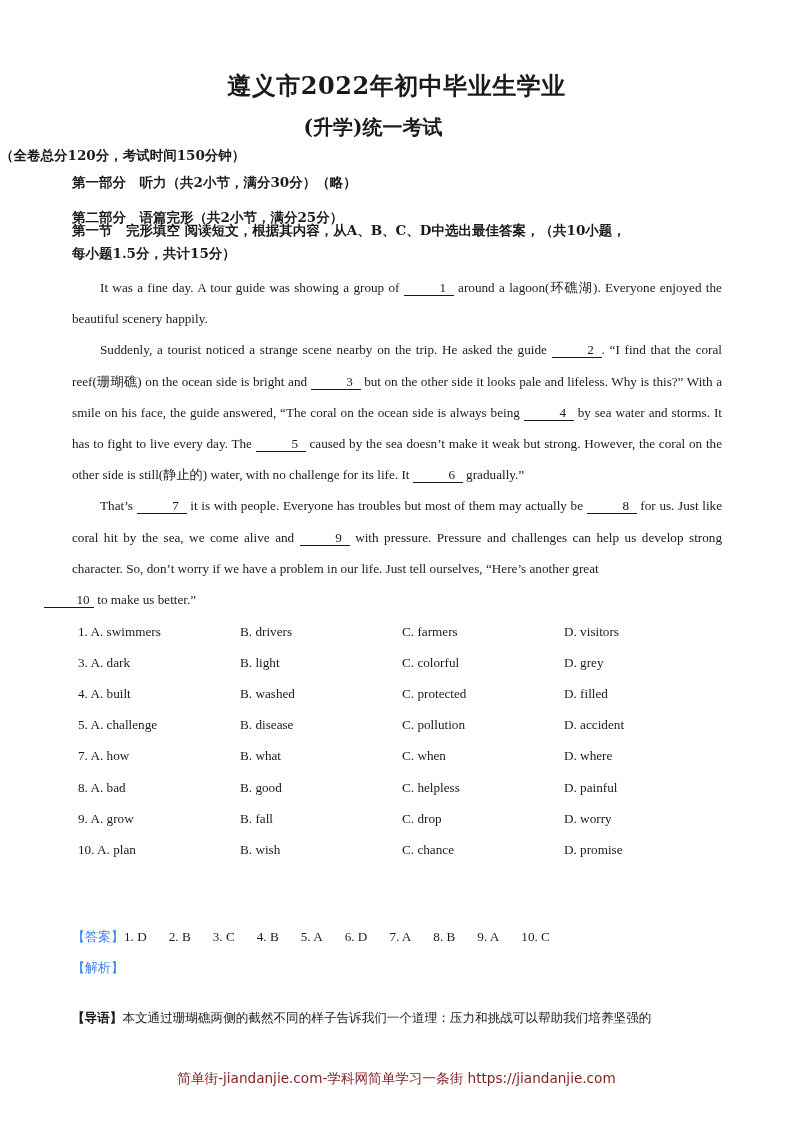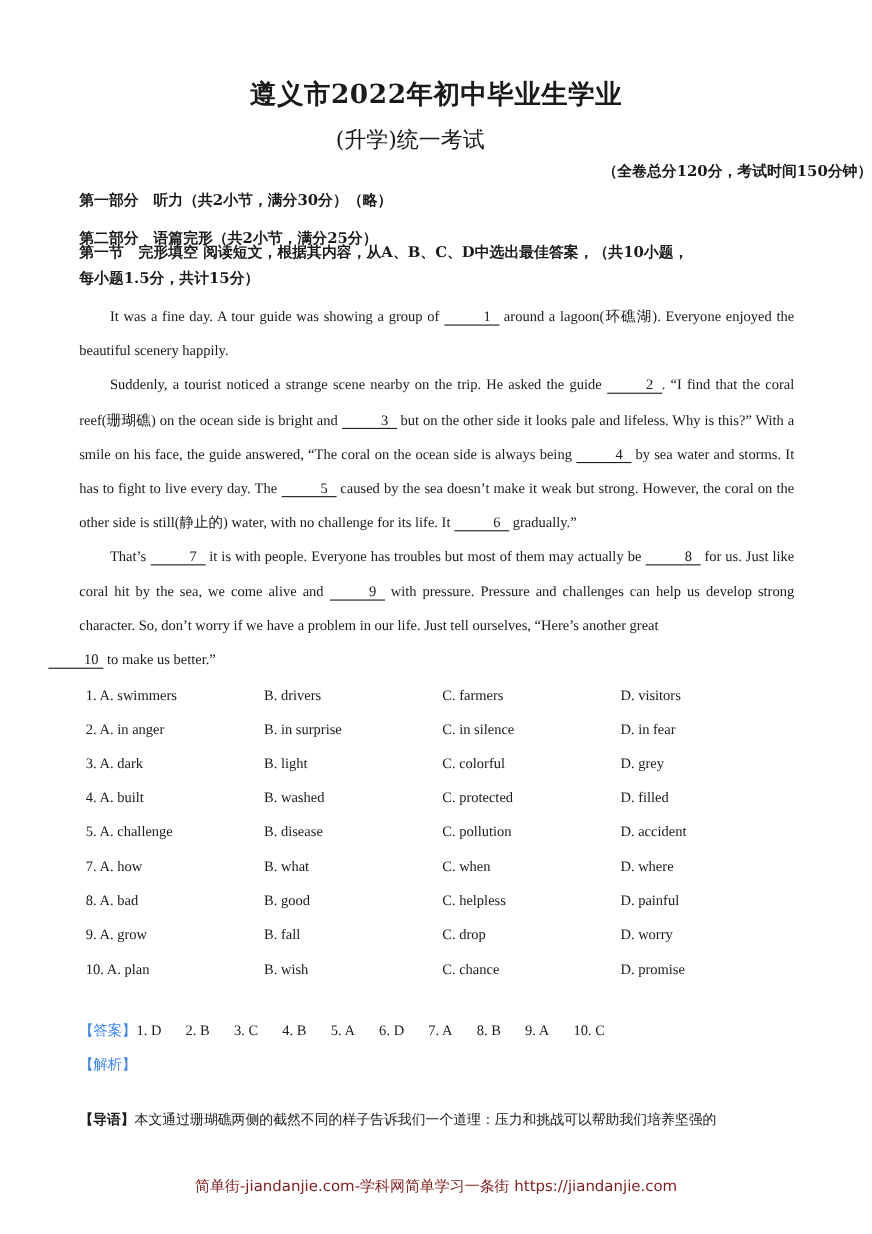--- a/index.html
+++ b/index.html
@@ -6,24 +6,24 @@
   body {
     width: 793px; height: 1122px; position: relative; overflow: hidden;
     font-family: "Liberation Serif", "DejaVu Serif", serif; color: #1a1a1a;
   }
   .title1 {
     position: absolute; top: 70px; left: 0; width: 793px; text-align: center;
     font-family: "DejaVu Serif", serif; font-weight: bold; font-size: 24px; letter-spacing: 0.5px;
   }
   .title2 {
     position: absolute; top: 114px; left: 0; width: 746px; text-align: center;
-    font-family: "DejaVu Serif", serif; font-weight: normal; font-size: 20px;
+    font-family: "DejaVu Serif", serif; font-weight: bold; font-size: 20px;
   }
   .subtitle {
-    position: absolute; top: 147px; left: 0; width: 793px; text-align: right;
+    position: absolute; top: 147px; left: 0; width: 793px; text-align: left;
     font-family: "DejaVu Serif", serif; font-weight: bold; font-size: 13.5px;
   }
   .section-line {
     position: absolute; left: 72px; width: 660px;
     font-family: "DejaVu Serif", serif; font-weight: bold; font-size: 13.5px; line-height: 22px;
   }
   .passage {
     position: absolute; left: 72px; top: 272px; width: 650px;
     font-size: 13.2px; line-height: 31.2px; text-align: justify;
   }
@@ -74,26 +74,20 @@
   <p><span>Suddenly, a tourist noticed a strange scene nearby on the trip. He asked the guide </span><span class="blank">2</span><span>. “I find that the coral reef(珊瑚礁) on the ocean side is bright and </span><span class="blank">3</span><span> but on the other side it looks pale and lifeless. Why is this?” With a smile on his face, the guide answered, “The coral on the ocean side is always being </span><span class="blank">4</span><span> by sea water and storms. It has to fight to live every day. The </span><span class="blank">5</span><span> caused by the sea doesn’t make it weak but strong. However, the coral on the other side is still(静止的) water, with no challenge for its life. It </span><span class="blank">6</span><span> gradually.”</span></p>
   <p><span>That’s </span><span class="blank">7</span><span> it is with people. Everyone has troubles but most of them may actually be </span><span class="blank">8</span><span> for us. Just like coral hit by the sea, we come alive and </span><span class="blank">9</span><span> with pressure. Pressure and challenges can help us develop strong character. So, don’t worry if we have a problem in our life. Just tell ourselves, “Here’s another great</span><br><span class="blank" style="margin-left:-28px">10</span><span> to make us better.”</span></p>
 </div>
 
 <div class="options">
   <div class="opt-row">
       <span class="opt-cell">1. A. swimmers</span>
       <span class="opt-cell">B. drivers</span>
       <span class="opt-cell">C. farmers</span>
       <span class="opt-cell">D. visitors</span>
-    </div>
-  <div class="opt-row">
-      <span class="opt-cell">2. A. in anger</span>
-      <span class="opt-cell">B. in surprise</span>
-      <span class="opt-cell">C. in silence</span>
-      <span class="opt-cell">D. in fear</span>
     </div>
   <div class="opt-row">
       <span class="opt-cell">3. A. dark</span>
       <span class="opt-cell">B. light</span>
       <span class="opt-cell">C. colorful</span>
       <span class="opt-cell">D. grey</span>
     </div>
   <div class="opt-row">
       <span class="opt-cell">4. A. built</span>
       <span class="opt-cell">B. washed</span>

